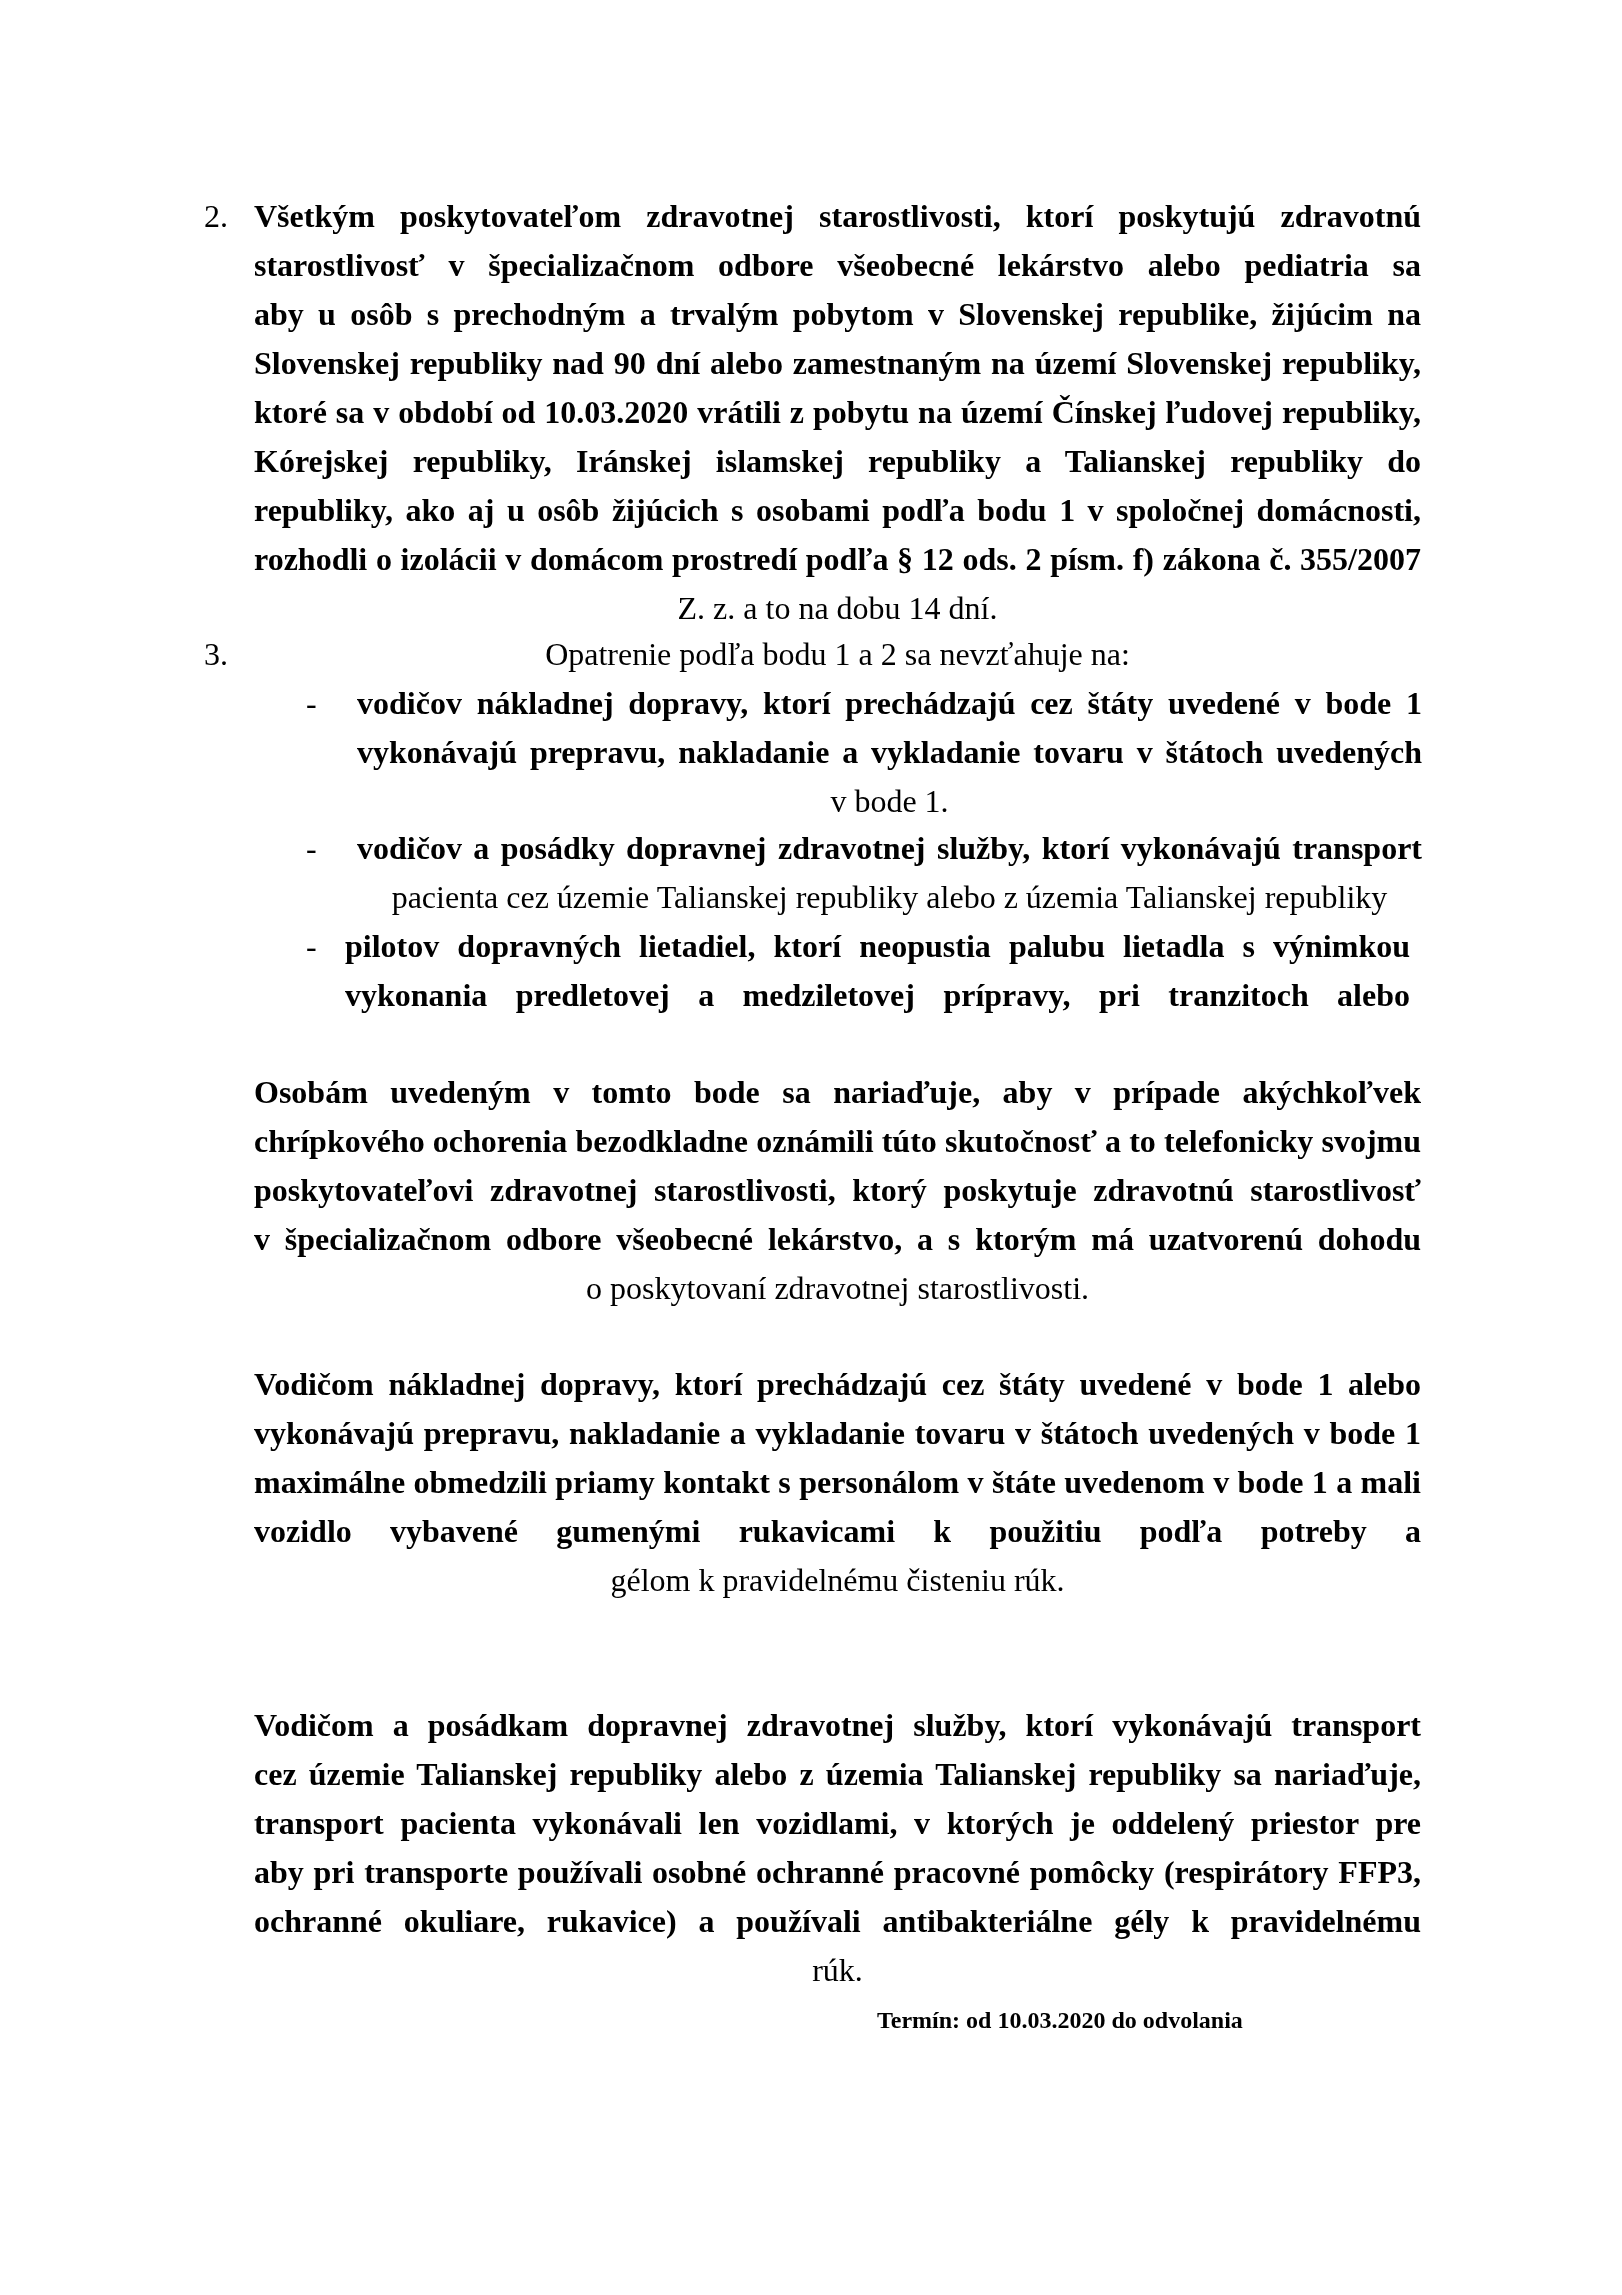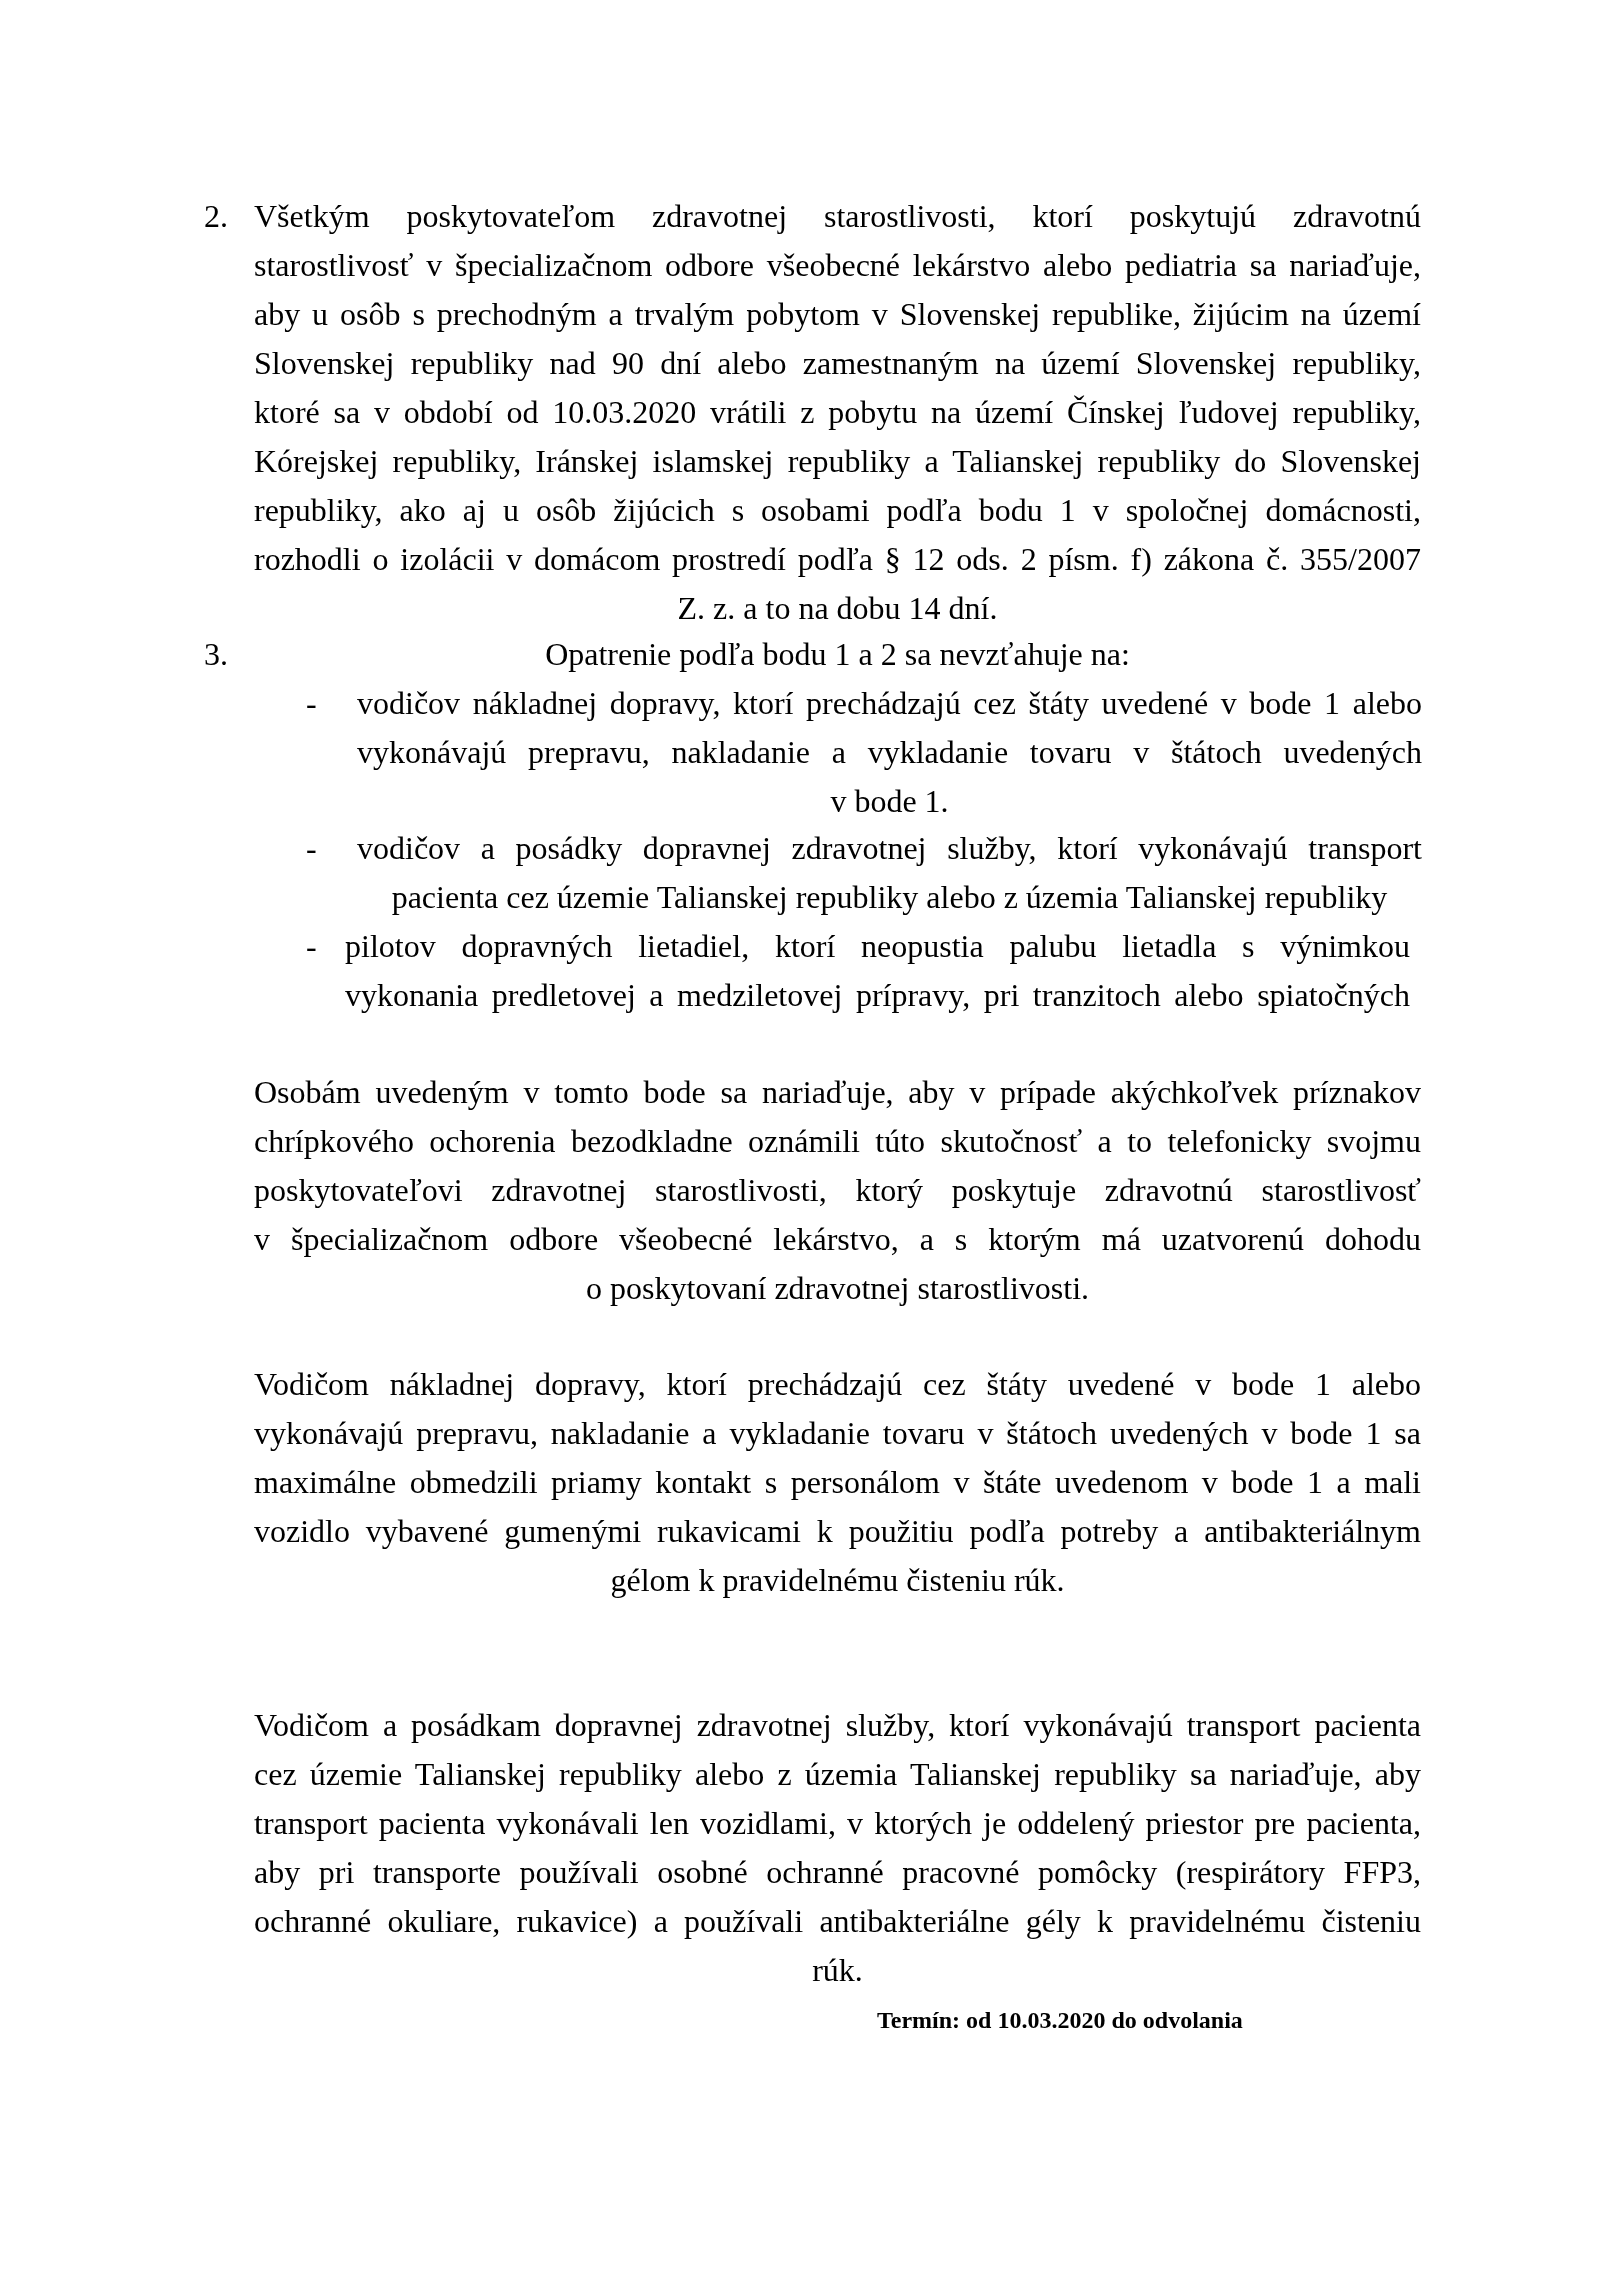--- a/index.html
+++ b/index.html
@@ -30,20 +30,21 @@
     .line {
       display: block;
       white-space: nowrap;
       height: 49px;
     }
     .line.j {
       text-align: justify;
       text-align-last: justify;
       white-space: normal;
       overflow: hidden;
+      font-weight: bold;
     }
     .line.l {
       text-align: center;
     }
     .num {
       position: absolute;
       font-size: 32px;
       line-height: 49px;
     }
     .dash {

